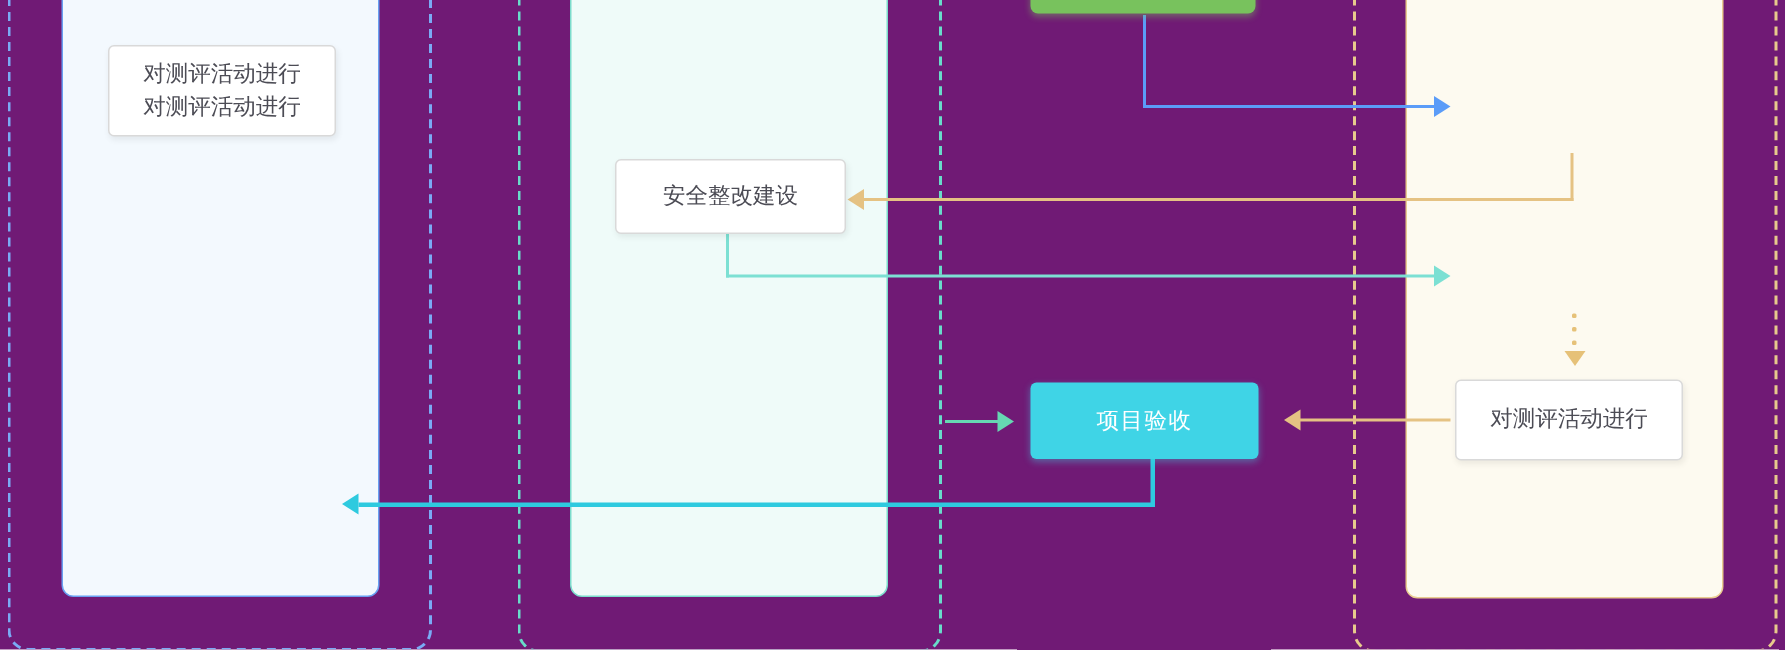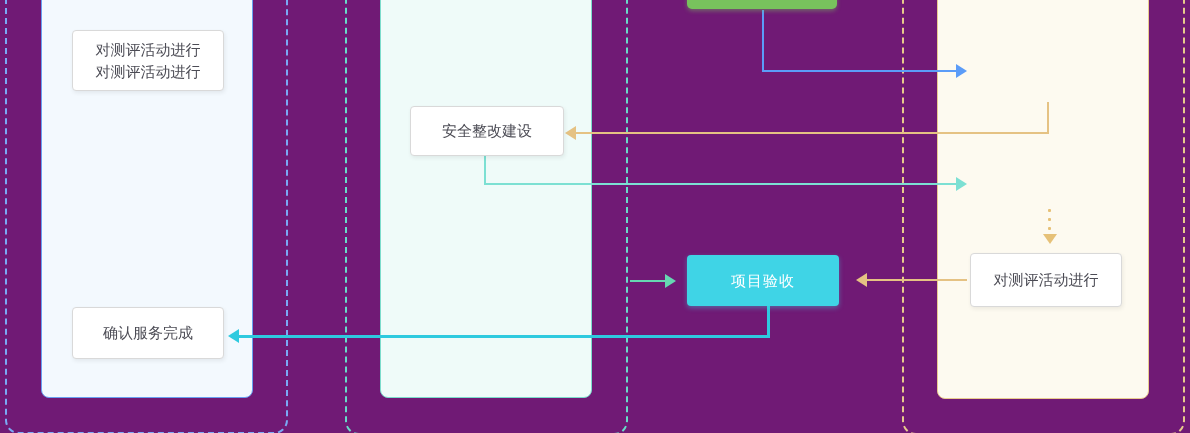--- a/index.html
+++ b/index.html
@@ -81,23 +81,20 @@
 
   <div class="ev c-cyan" style="left:767px;top:306px;width:3px;height:31px;"></div>
   <div class="eh c-cyan" style="left:239px;top:335px;width:531px;height:3px;"></div>
   <span class="ah ah-l c-cyan" style="left:228px;top:329px;"></span>
 
   <div class="node" style="left:72px;top:30px;width:150px;height:59px;">
     <span>对测评活动进行</span>
     <span>对测评活动进行</span>
   </div>
 
-  <div class="node" style="left:72px;top:307px;width:150px;height:50px;">
-    <span>确认服务完成</span>
-  </div>
 
   <div class="node" style="left:410px;top:106px;width:152px;height:48px;">
     <span>安全整改建设</span>
   </div>
 
   <div class="node green" style="left:687px;top:-30px;width:150px;height:39px;">
     <span></span>
   </div>
 
   <div class="node cyan" style="left:687px;top:255px;width:152px;height:51px;">

